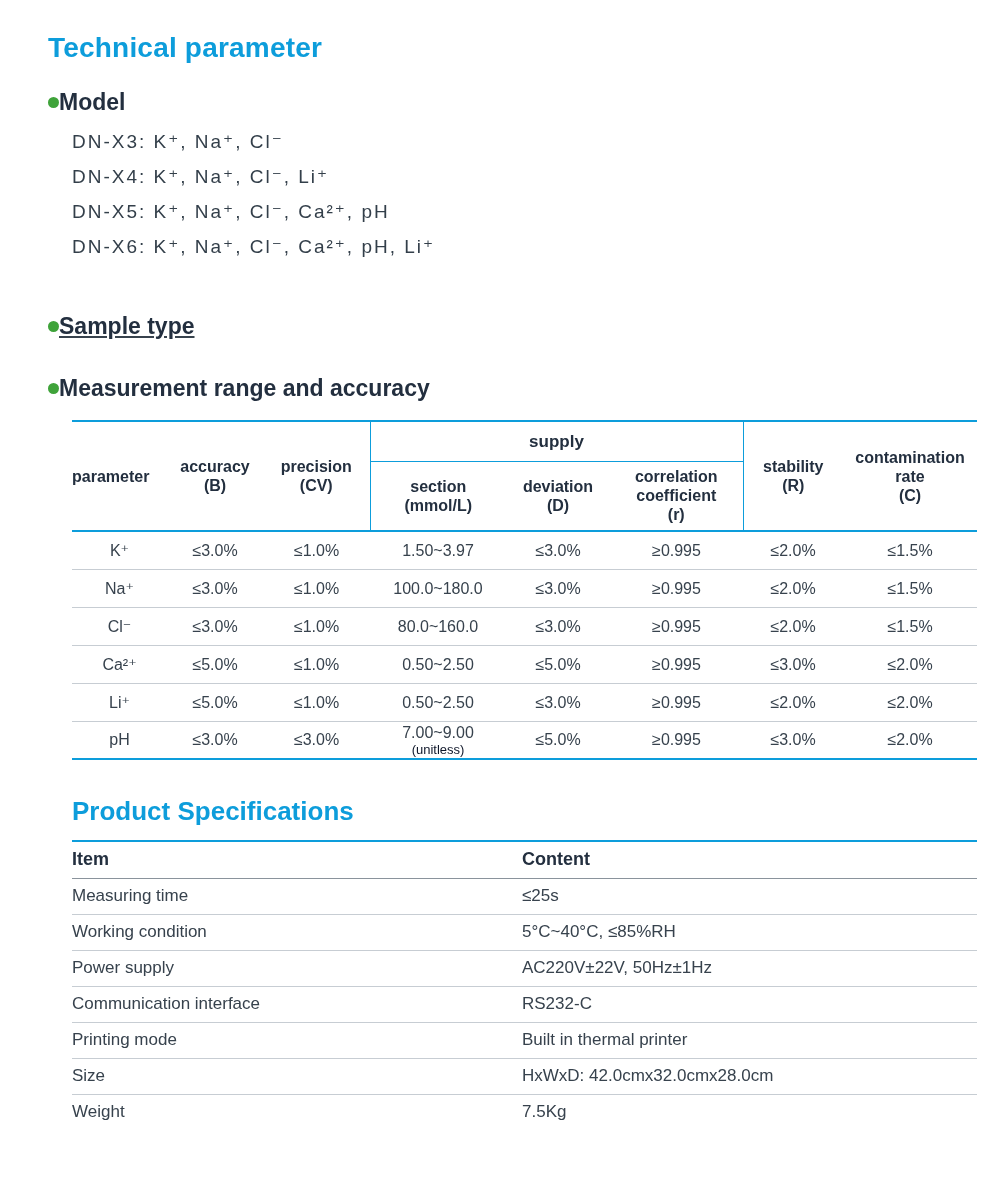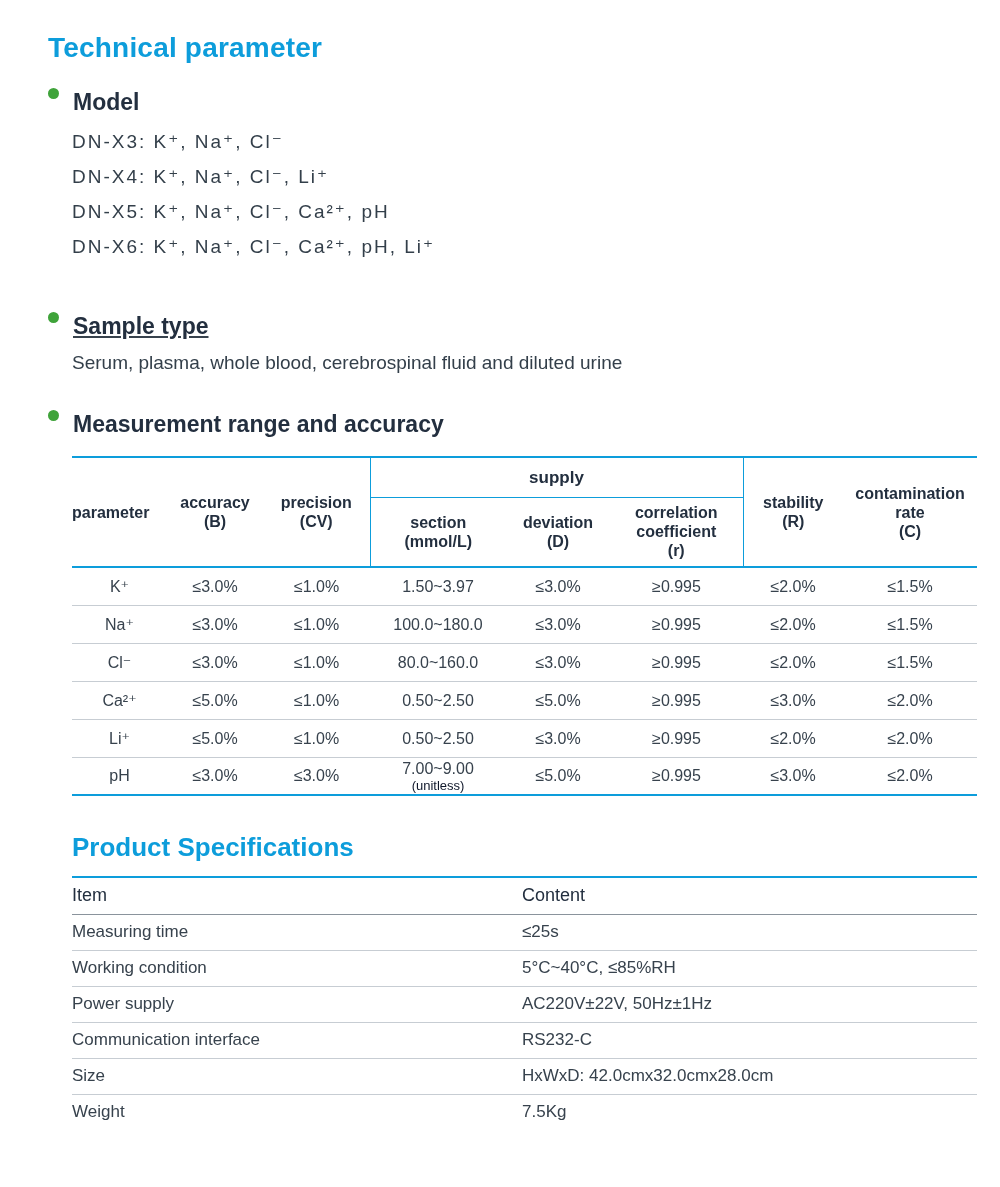--- a/index.html
+++ b/index.html
@@ -16,21 +16,21 @@
     width:1000px;height:1187px;
     font-family:"Liberation Sans","DejaVu Sans",sans-serif;
     color:var(--body-text);
     overflow:hidden;
   }
   .page{padding:32px 38px 0 48px;}
   .doc-title{
     font-size:28px;font-weight:bold;color:var(--accent);
     line-height:32px;letter-spacing:0.2px;
   }
-  .sec-head{display:flex;align-items:flex-start;gap:14px;}
+  .sec-head{display:flex;align-items:center;}
   .bullet{width:11px;height:11px;border-radius:50%;background:var(--bullet-green);flex:0 0 auto;}
   .sec-head h2{font-size:23px;font-weight:bold;color:var(--heading-text);line-height:28px;}
   .sec-model .sec-head{margin-top:24px;}
   .model-lines{margin:8px 0 0 24px;}
   .model-line{font-size:19px;line-height:35px;letter-spacing:2px;color:#333f4a;}
   .sec-sample .sec-head{margin-top:48px;text-decoration:underline;}
   .body-text{margin:10px 0 0 24px;font-size:19px;line-height:26px;color:#333f4a;}
   .sec-meas .sec-head{margin-top:34px;}
 
   table.meas{
@@ -66,21 +66,21 @@
   .cyan-heading{
     margin:36px 0 0 24px;font-size:26px;font-weight:bold;
     color:var(--accent);line-height:30px;
   }
   table.specs{
     width:905px;margin:14px 0 0 24px;
     border-collapse:collapse;table-layout:fixed;
     border-top:2px solid var(--accent);
   }
   table.specs th{
-    font-size:18px;font-weight:normal;color:var(--heading-text);
+    font-size:18px;font-weight:bold;color:var(--heading-text);
     text-align:left;height:37px;vertical-align:middle;padding:0;
     border-bottom:1px solid var(--header-line);
   }
   table.specs td{
     font-size:17px;color:var(--body-text);
     text-align:left;height:36px;vertical-align:middle;padding:0;
     border-bottom:1px solid var(--row-line);
   }
   table.specs tbody tr:last-child td{border-bottom:none;}
 </style>
@@ -102,21 +102,20 @@
       <div class="model-line">DN-X5: K⁺, Na⁺, Cl⁻, Ca²⁺, pH</div>
       <div class="model-line">DN-X6: K⁺, Na⁺, Cl⁻, Ca²⁺, pH, Li⁺</div>
     </div>
   </section>
 
   <section class="sec-sample">
     <div class="sec-head">
       <span class="bullet"></span>
       <h2>Sample type</h2>
     </div>
-    <p class="body-text">Serum, plasma, whole blood, cerebrospinal fluid and diluted urine</p>
   </section>
 
   <section class="sec-meas">
     <div class="sec-head">
       <span class="bullet"></span>
       <h2>Measurement range and accuracy</h2>
     </div>
 
     <table class="meas">
       <colgroup>
@@ -275,20 +274,24 @@
         </tr>
         <tr>
           <td>Power supply</td>
           <td>AC220V±22V, 50Hz±1Hz</td>
         </tr>
         <tr>
           <td>Communication interface</td>
           <td>RS232-C</td>
         </tr>
         <tr>
+          <td>Printing mode</td>
+          <td>Built in thermal printer</td>
+        </tr>
+        <tr>
           <td>Size</td>
           <td>HxWxD: 42.0cmx32.0cmx28.0cm</td>
         </tr>
         <tr>
           <td>Weight</td>
           <td>7.5Kg</td>
         </tr>
       </tbody>
     </table>
 

